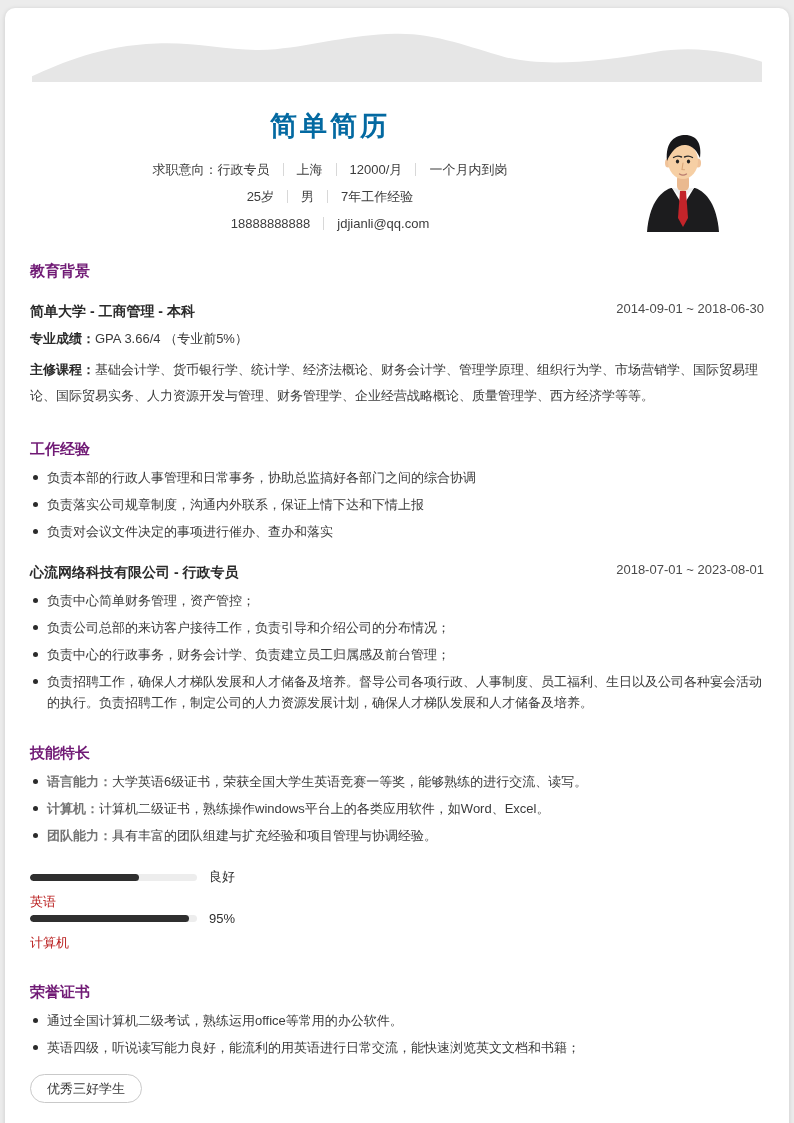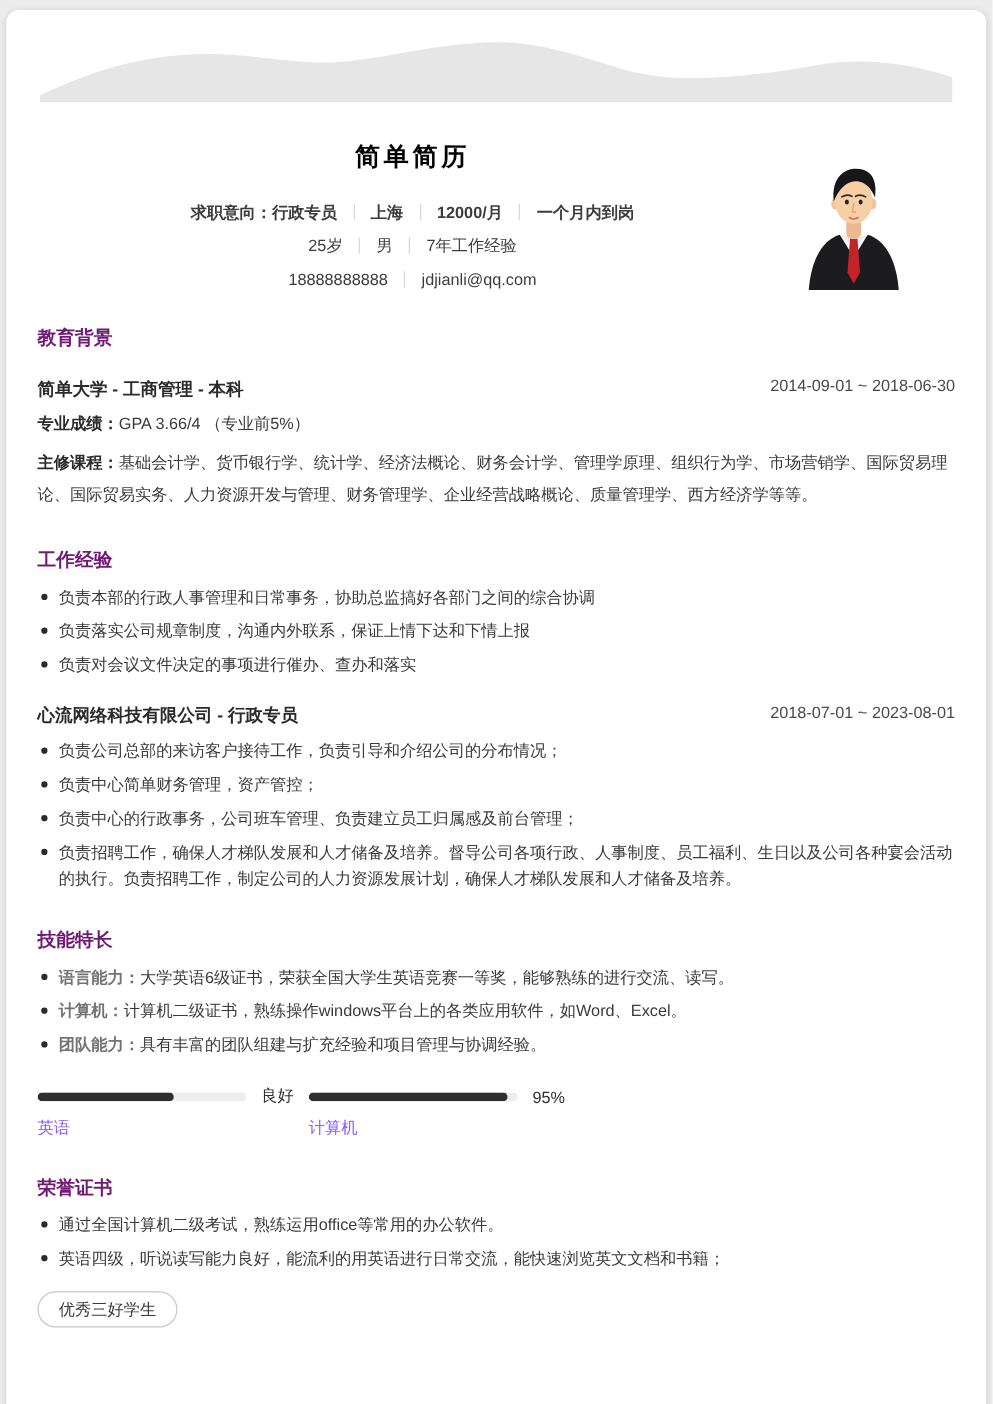--- a/index.html
+++ b/index.html
@@ -12,25 +12,25 @@
   .page{
     position:absolute;left:5px;right:5px;top:8px;height:1400px;
     background:#ffffff;border-radius:10px 10px 0 0;
     box-shadow:0 1px 5px rgba(0,0,0,.14);
   }
   
   .wave{display:block;margin:22px 27px 0;width:calc(100% - 54px);height:52px;}
   .header{position:relative;}
   .header-text{width:600px;margin-left:25px;text-align:center;}
   .resume-title{
-    margin:26px 0 0;font-size:20px;font-weight:700;color:#000000;
+    margin:26px 0 0;font-size:27px;font-weight:700;color:#0369a1;
     letter-spacing:3px;line-height:36px;
   }
   .info-row{margin-top:7px;font-size:13px;color:#3c3c3c;line-height:20px;}
-  .info-row.first{margin-top:16px;font-weight:bold;}
+  .info-row.first{margin-top:16px;}
   .vdiv{
     display:inline-block;width:1px;height:13px;background:#d8d8d8;
     margin:0 13px;vertical-align:-2px;
   }
   .photo{position:absolute;top:22px;right:62px;width:88px;height:102px;background:#fff;overflow:hidden;}
   
   .content{padding:0 25px 60px;}
   .section-heading{font-size:15px;font-weight:700;color:#701a75;margin:30px 0 0;line-height:20px;}
   .section-heading.first{margin-top:27px;}
   .item-head{display:flex;justify-content:space-between;align-items:flex-start;margin-top:20px;}
@@ -42,27 +42,27 @@
   ul.bullets li{
     position:relative;padding-left:17px;margin-top:6px;
     font-size:13px;line-height:21px;color:#3a3a3a;
   }
   ul.bullets li::before{
     content:"";position:absolute;left:3px;top:8px;width:5px;height:5px;
     border-radius:50%;background:#2b2b2b;
   }
   ul.bullets li b{color:#737373;font-weight:700;}
   
-  .meters{display:flex;margin-top:24px;}
+  .meters{display:flex;margin-top:24px;flex-direction:column;}
   .meter{width:217px;}
   .meter-bar{display:flex;align-items:center;height:14px;}
   .track{position:relative;width:167px;height:7px;border-radius:4px;background:#ededed;overflow:hidden;}
   .fill{position:absolute;left:0;top:0;bottom:0;border-radius:4px;background:#2f2f2f;}
   .meter-value{margin-left:12px;font-size:13px;color:#2f2f2f;white-space:nowrap;}
-  .meter-name{margin-top:9px;font-size:13px;color:#8b5cf6;}
+  .meter-name{margin-top:9px;font-size:13px;color:#b91c1c;}
   
   .tag-pill{
     display:inline-block;margin-top:16px;padding:5px 16px;
     border:1px solid #c9c9c9;border-radius:16px;
     font-size:13px;color:#3a3a3a;background:#fff;line-height:17px;
   }
 </style>
 </head>
 <body>
 
@@ -133,23 +133,23 @@
         <li>负责本部的行政人事管理和日常事务，协助总监搞好各部门之间的综合协调</li>
         <li>负责落实公司规章制度，沟通内外联系，保证上情下达和下情上报</li>
         <li>负责对会议文件决定的事项进行催办、查办和落实</li>
       </ul>
 
       <div class="item-head">
         <span class="item-title">心流网络科技有限公司 - 行政专员</span>
         <span class="item-date">2018-07-01 ~ 2023-08-01</span>
       </div>
       <ul class="bullets">
+        <li>负责中心简单财务管理，资产管控；</li>
         <li>负责公司总部的来访客户接待工作，负责引导和介绍公司的分布情况；</li>
-        <li>负责中心简单财务管理，资产管控；</li>
-        <li>负责中心的行政事务，公司班车管理、负责建立员工归属感及前台管理；</li>
+        <li>负责中心的行政事务，财务会计学、负责建立员工归属感及前台管理；</li>
         <li>负责招聘工作，确保人才梯队发展和人才储备及培养。督导公司各项行政、人事制度、员工福利、生日以及公司各种宴会活动的执行。负责招聘工作，制定公司的人力资源发展计划，确保人才梯队发展和人才储备及培养。</li>
       </ul>
     </section>
 
     <section>
       <h2 class="section-heading">技能特长</h2>
       <ul class="bullets">
         <li><b>语言能力：</b><span>大学英语6级证书，荣获全国大学生英语竞赛一等奖，能够熟练的进行交流、读写。</span></li>
         <li><b>计算机：</b><span>计算机二级证书，熟练操作windows平台上的各类应用软件，如Word、Excel。</span></li>
         <li><b>团队能力：</b><span>具有丰富的团队组建与扩充经验和项目管理与协调经验。</span></li>

